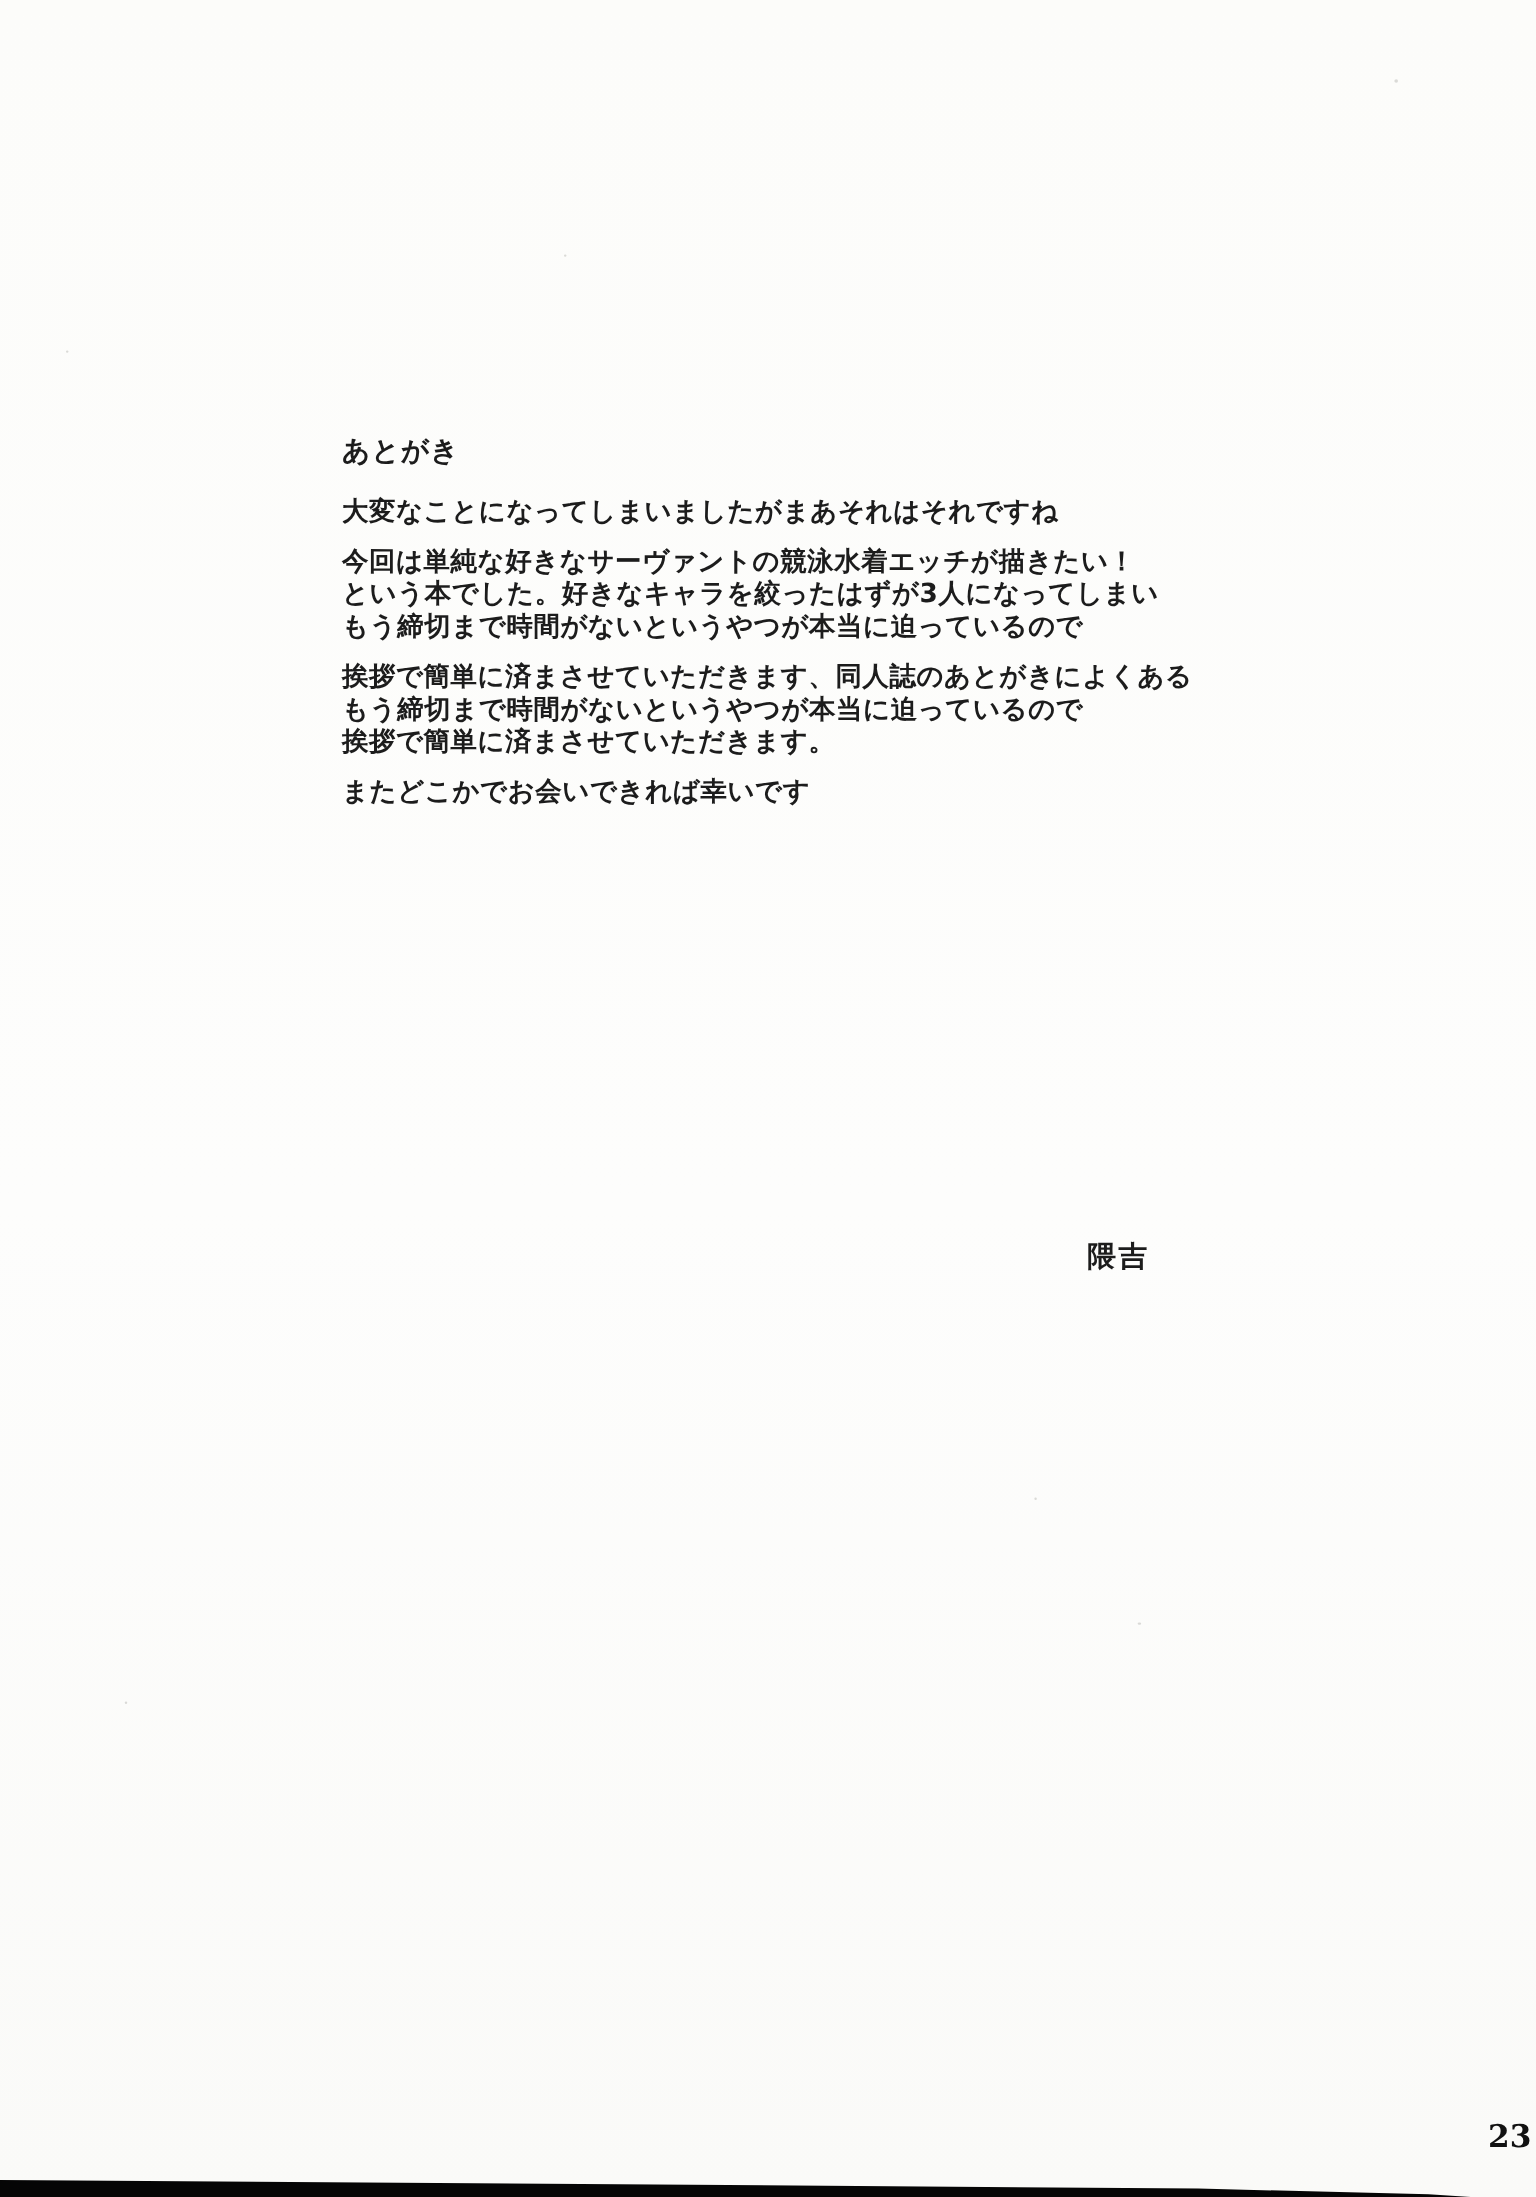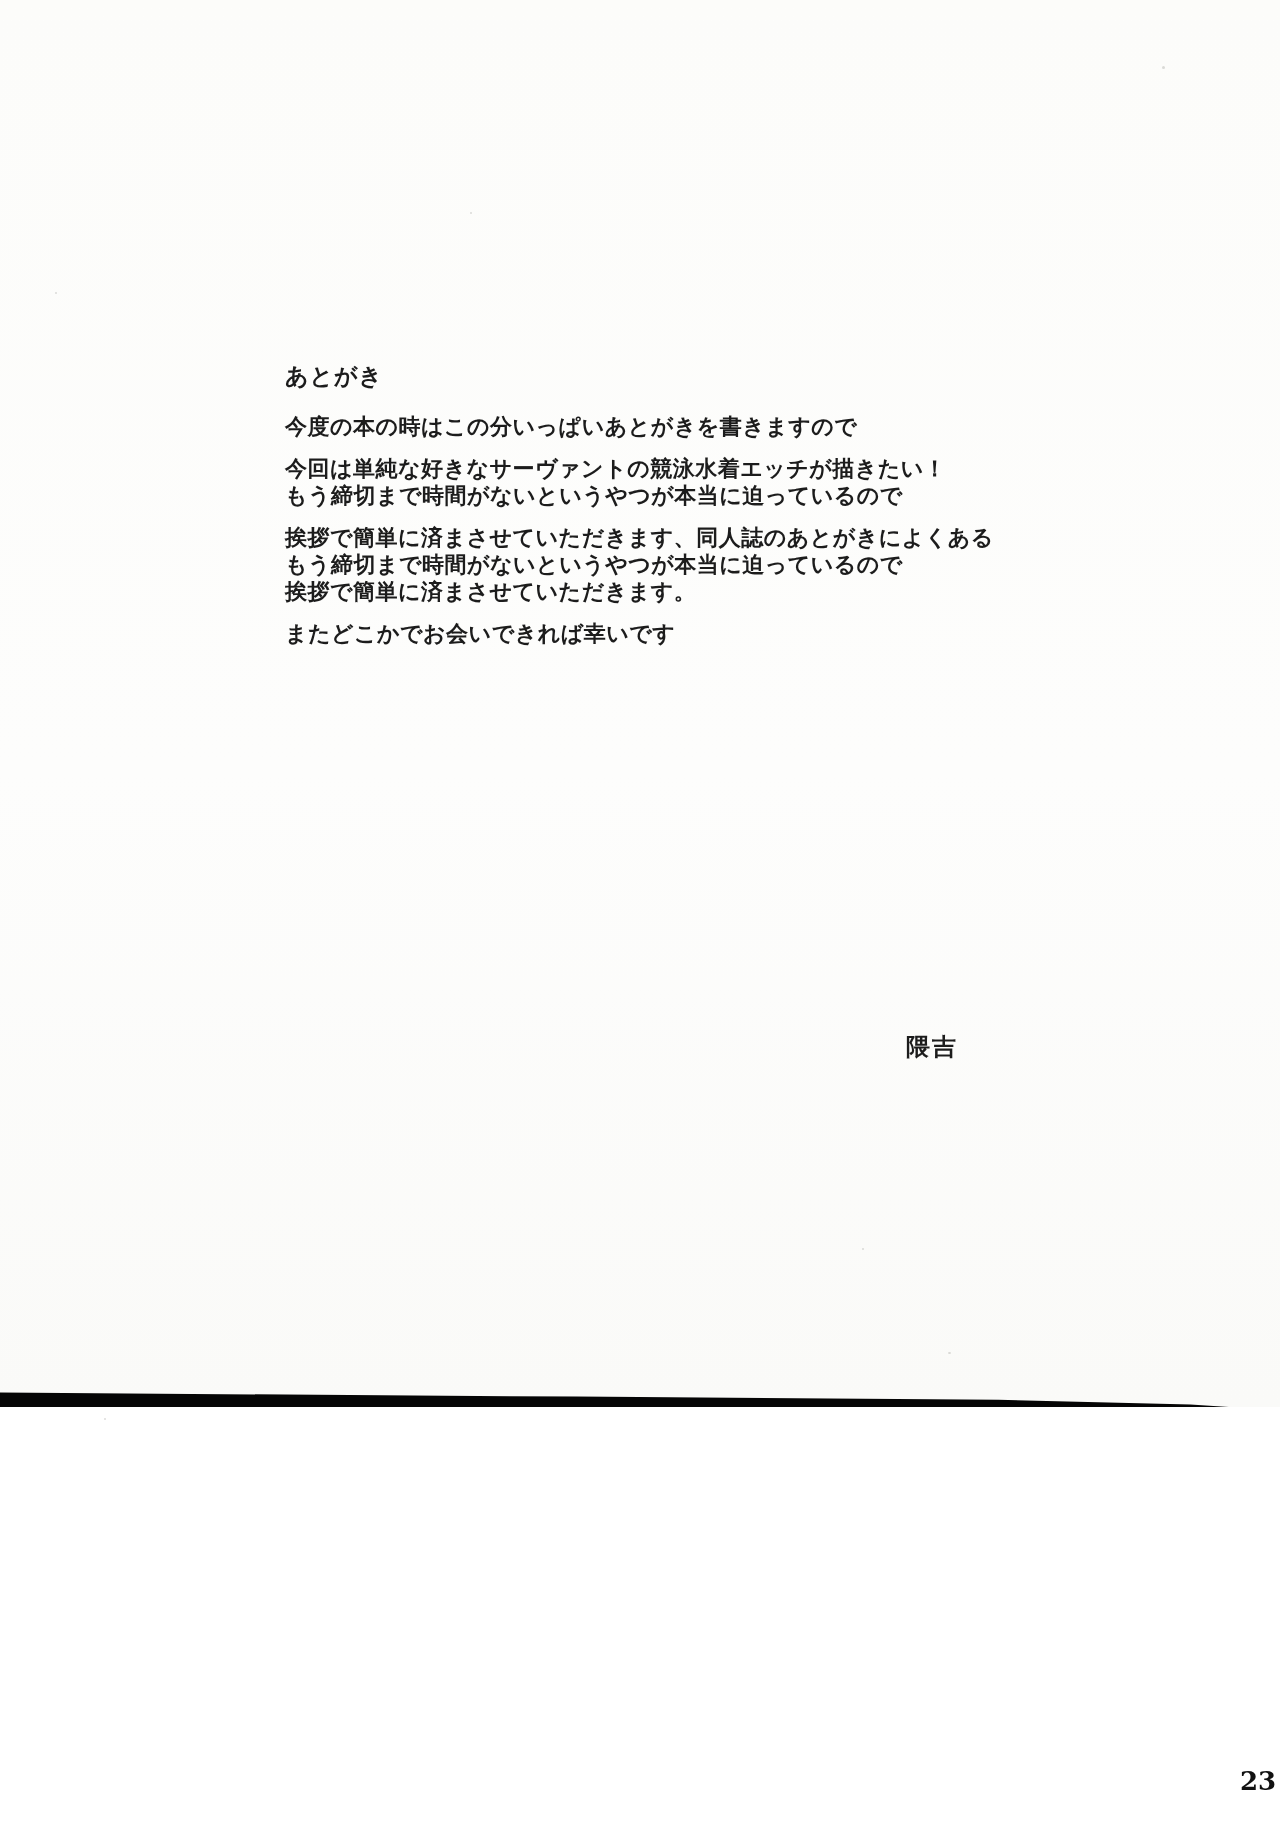--- a/index.html
+++ b/index.html
@@ -10,21 +10,21 @@
     width: 1280px;
     height: 1831px;
     position: relative;
     overflow: hidden;
     font-family: "DejaVu Sans", sans-serif;
   }
   .page {
     position: absolute;
     left: 0; top: 0;
     width: 1280px;
-    height: 1407px;
+    height: 1831px;
     background: linear-gradient(180deg, #fcfcfa 0%, #fdfdfc 55%, #fafaf8 100%);
   }
   .textblock {
     position: absolute;
     left: 285px;
     top: 363px;
     width: 720px;
     color: #1c1c1c;
   }
   .title {
@@ -88,25 +88,26 @@
 </style>
 </head>
 <body>
 
 <div class="page">
 
   <div class="textblock">
     <div class="title">あとがき</div>
 
     <p class="para">
-      <span class="line">今度の本の時はこの分いっぱいあとがきを書きますので</span>
+      <span class="line">大変なことになってしまいましたがまあそれはそれですね</span>
     </p>
 
     <p class="para">
       <span class="line" style="display:block">今回は単純な好きなサーヴァントの競泳水着エッチが描きたい！</span>
+      <span class="line" style="display:block">という本でした。好きなキャラを絞ったはずが3人になってしまい</span>
       <span class="line" style="display:block">もう締切まで時間がないというやつが本当に迫っているので</span>
     </p>
 
     <p class="para">
       <span class="line" style="display:block">挨拶で簡単に済まさせていただきます、同人誌のあとがきによくある</span>
       <span class="line" style="display:block">もう締切まで時間がないというやつが本当に迫っているので</span>
       <span class="line" style="display:block">挨拶で簡単に済まさせていただきます。</span>
     </p>
 
 

